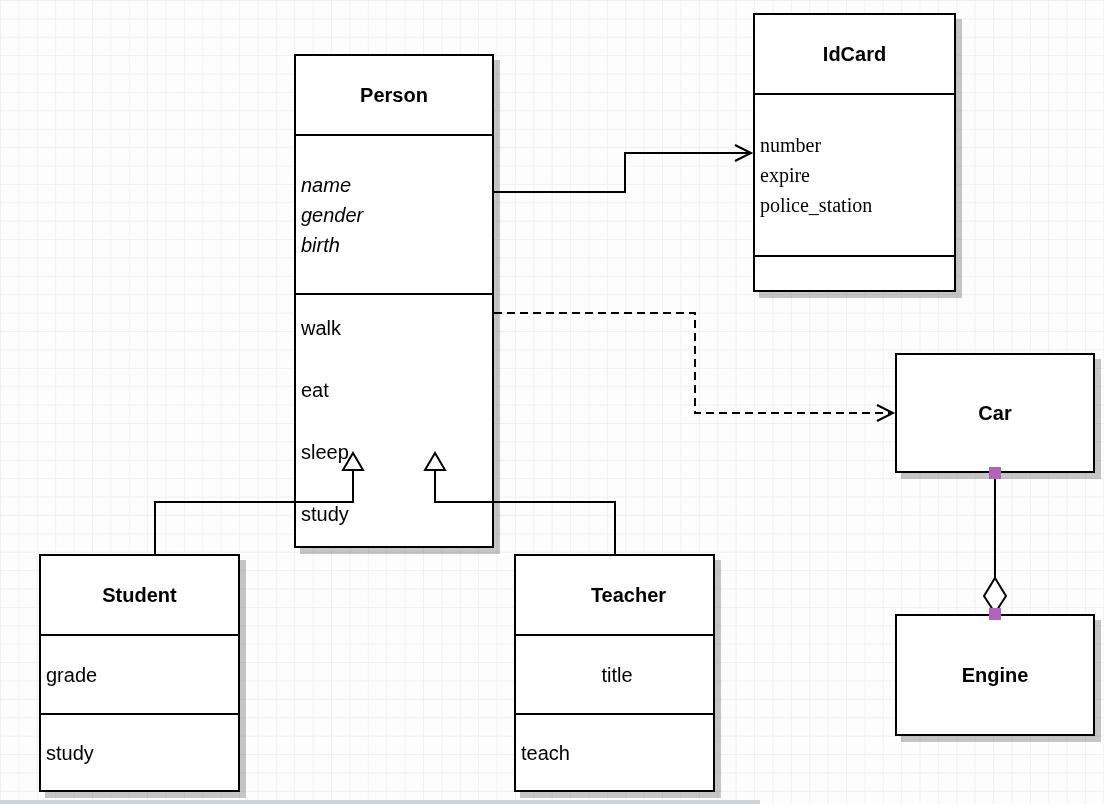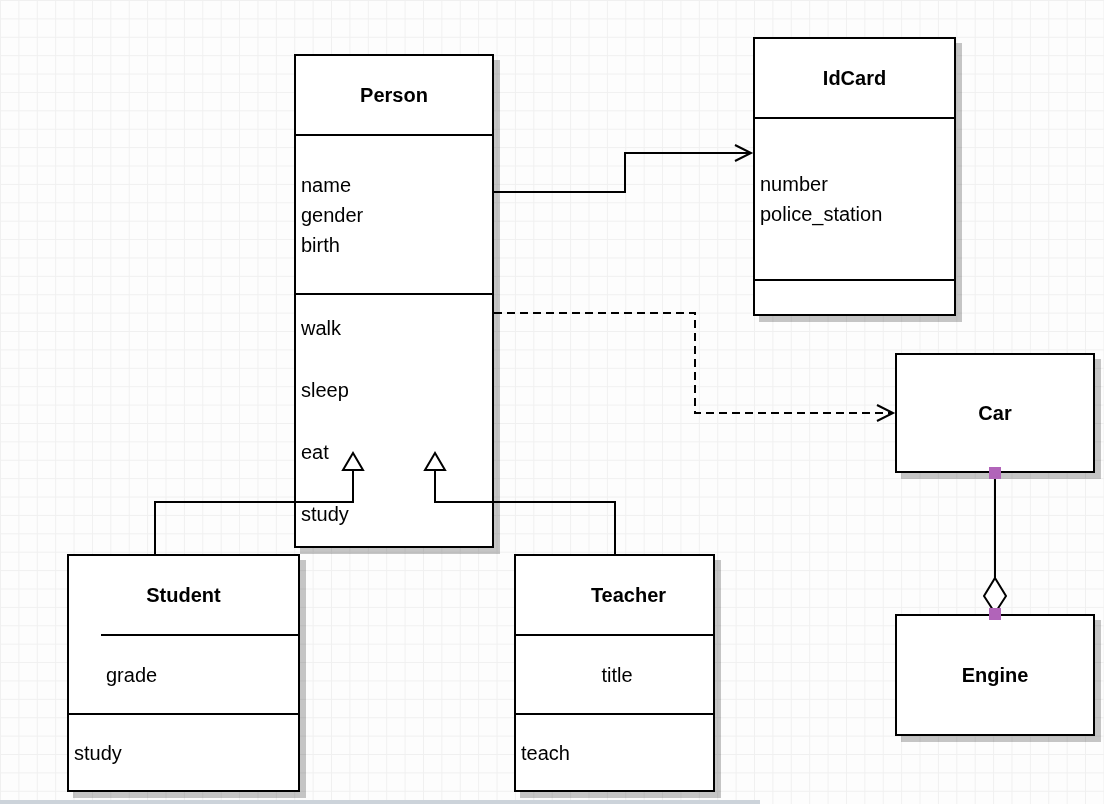--- a/index.html
+++ b/index.html
@@ -30,29 +30,29 @@
   .cls-section{
     border-top:2px solid #000;flex:0 0 auto;
     display:flex;flex-direction:column;justify-content:center;
   }
   .cls-section.grow{flex:1 1 auto;gap:32px;}
   .row{line-height:30px;font-size:20px;padding-left:5px;white-space:nowrap;}
   .single .cls-header{flex:1 1 auto;}
   
   #box-person {left:294px;top:54px;width:200px;height:494px;}
   #box-person .cls-header{height:78px;}
-  #box-person .attrs{height:157px;}
-  #box-idcard {left:753px;top:13px;width:203px;height:279px;margin-top:24px;}
+  #box-person .attrs{height:157px;font-style:italic;}
+  #box-idcard {left:753px;top:13px;width:203px;height:279px;}
   #box-idcard .cls-header{height:78px;}
-  #box-idcard .attrs{height:160px;}
+  #box-idcard .attrs{height:160px;font-family:Liberation Serif, serif;}
   #box-car    {left:895px;top:353px;width:200px;height:120px;text-align:center;}
   #box-engine {left:895px;top:614px;width:200px;height:122px;}
-  #box-student{left:67px;top:554px;width:233px;height:238px;}
+  #box-student{left:39px;top:554px;width:201px;height:238px;}
   #box-student .cls-header{height:78px;}
-  #box-student .attrs{height:77px;margin-left:32px;}
+  #box-student .attrs{height:77px;}
   #box-teacher{left:514px;top:554px;width:201px;height:238px;}
   #box-teacher .cls-header{height:78px;margin-left:28px;}
   #box-teacher .attrs{height:77px;text-align:center;}
   .bottom-strip{
     position:absolute;left:0;bottom:0;width:760px;height:4px;
     background:#ccd3da;z-index:1;
   }
 </style>
 </head>
 <body>
@@ -91,30 +91,31 @@
 
   <div class="uml-class" id="box-person">
     <div class="cls-header">Person</div>
     <div class="cls-section attrs">
       <div class="row">name</div>
       <div class="row">gender</div>
       <div class="row">birth</div>
     </div>
     <div class="cls-section grow">
       <div class="row">walk</div>
+      <div class="row">eat</div>
       <div class="row">sleep</div>
-      <div class="row">eat</div>
       <div class="row">study</div>
     </div>
   </div>
 
   <div class="uml-class" id="box-idcard">
     <div class="cls-header">IdCard</div>
     <div class="cls-section attrs">
       <div class="row">number</div>
+      <div class="row">expire</div>
       <div class="row">police_station</div>
     </div>
     <div class="cls-section grow"></div>
   </div>
 
   <div class="uml-class single" id="box-car">
     <div class="cls-header">Car</div>
   </div>
 
   <div class="uml-class single" id="box-engine">

